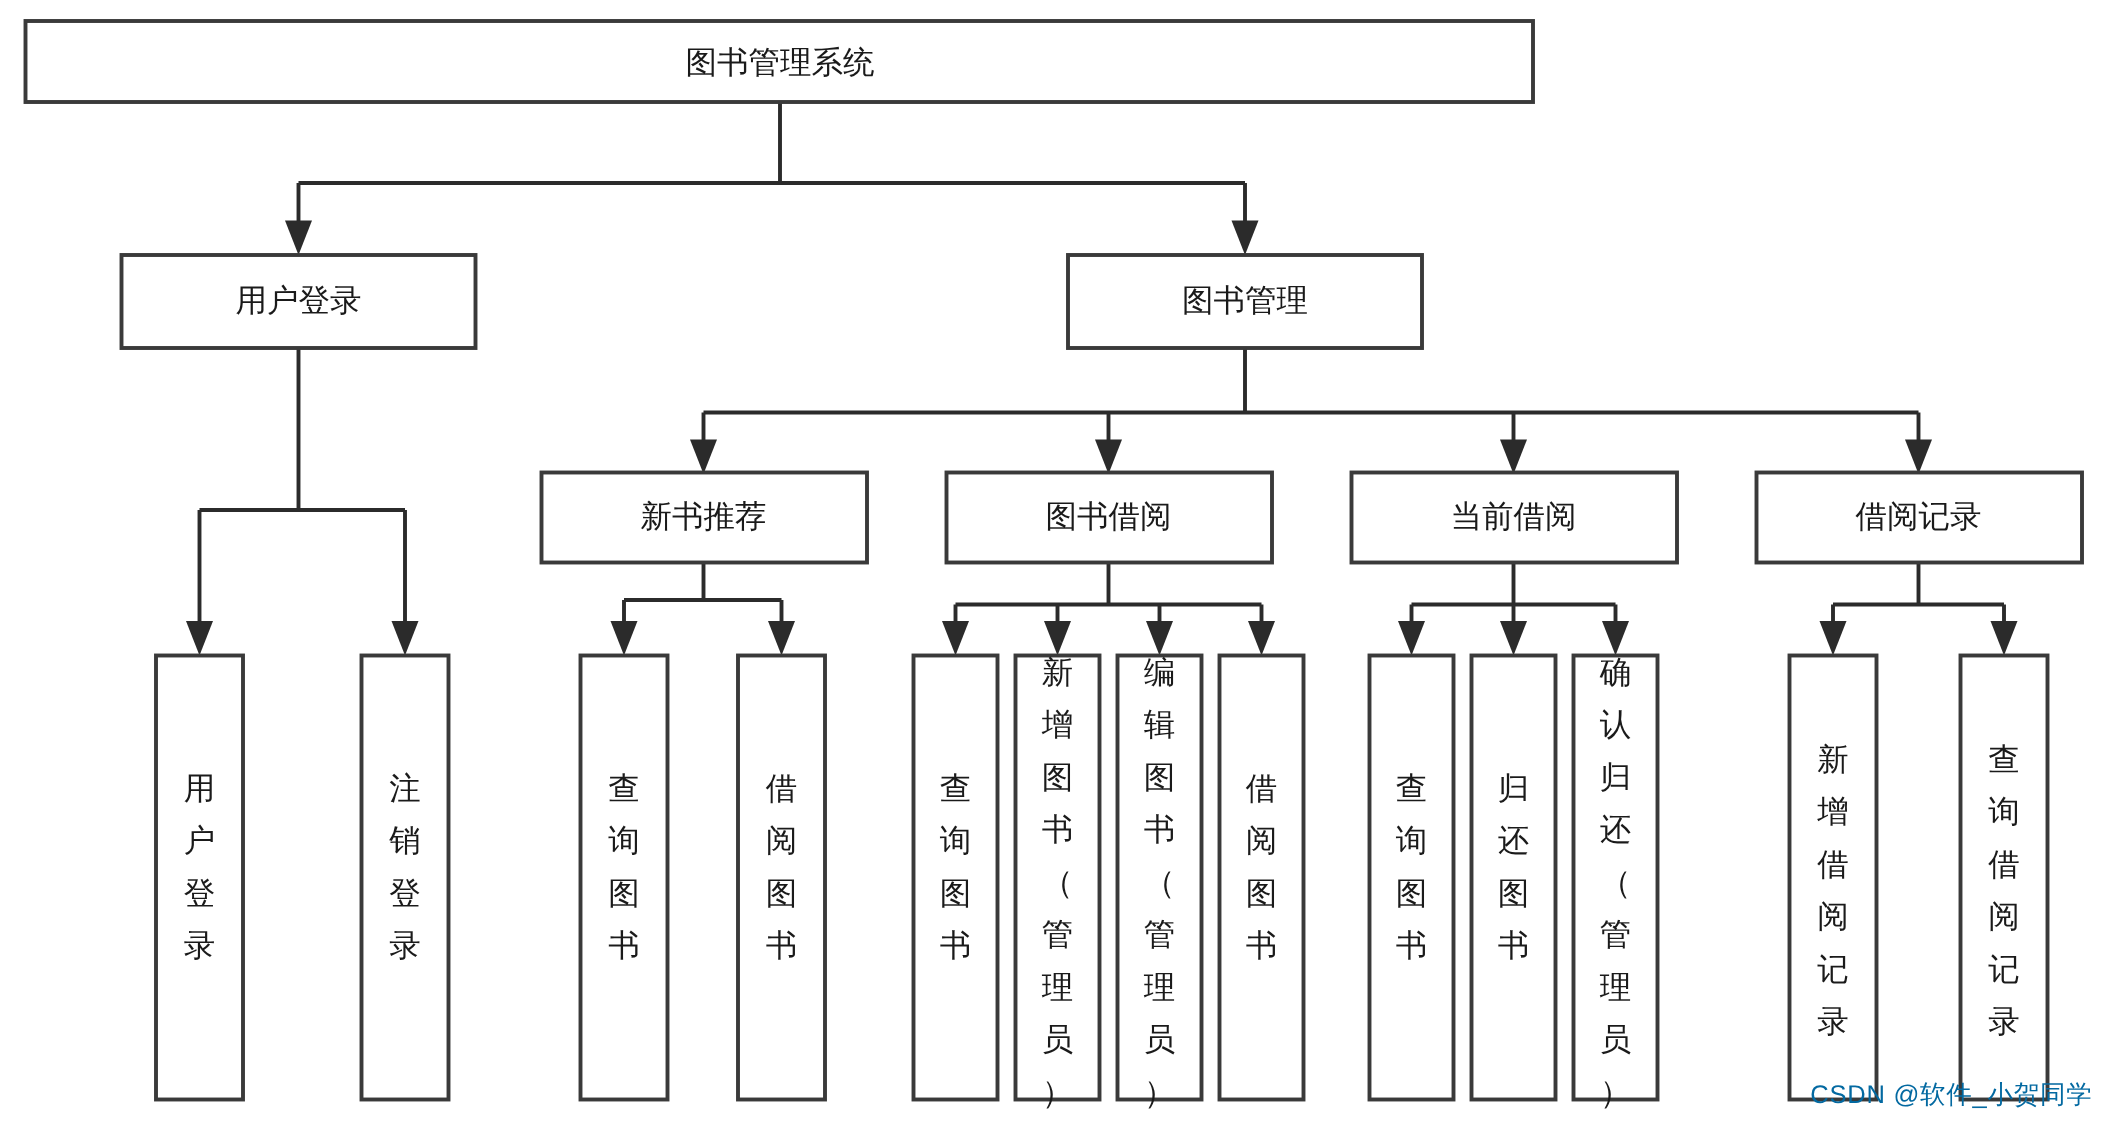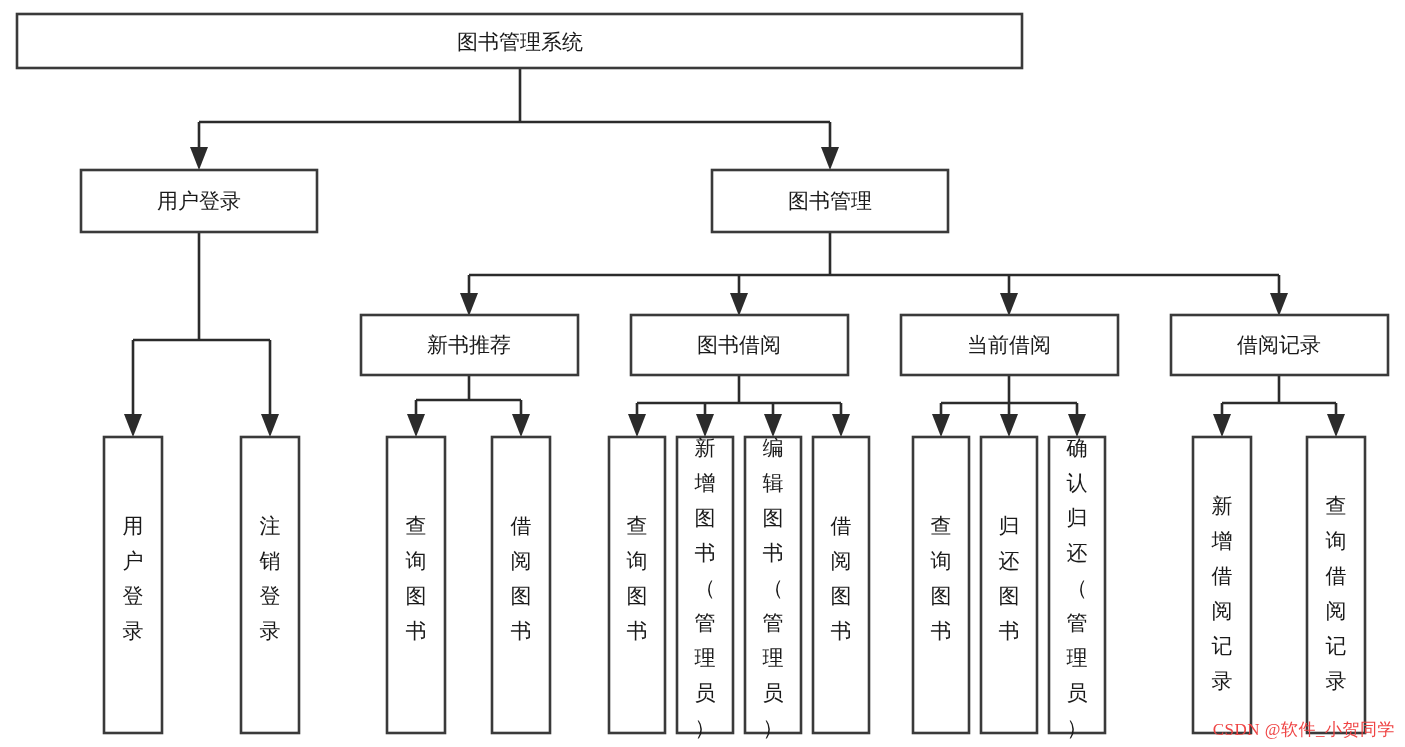--- a/index.html
+++ b/index.html
@@ -45,23 +45,23 @@
   .node-label-v {
     font-family: "Liberation Sans", "DejaVu Sans", sans-serif;
     font-size: 21px;
     fill: #1a1a1a;
     text-anchor: middle;
   }
   .watermark {
     position: absolute;
     right: 10px;
     bottom: 6px;
-    font-family: Liberation Serif, serif;
+    font-family: Liberation Sans, sans-serif;
     font-size: 17px;
-    color: #ef4444;
+    color: #0369a1;
     letter-spacing: 0.5px;
     white-space: nowrap;
     pointer-events: none;
   }
 </style>
 </head>
 <body>
 
 <svg id="diagram" viewBox="0 0 1405 747" xmlns="http://www.w3.org/2000/svg">
 

